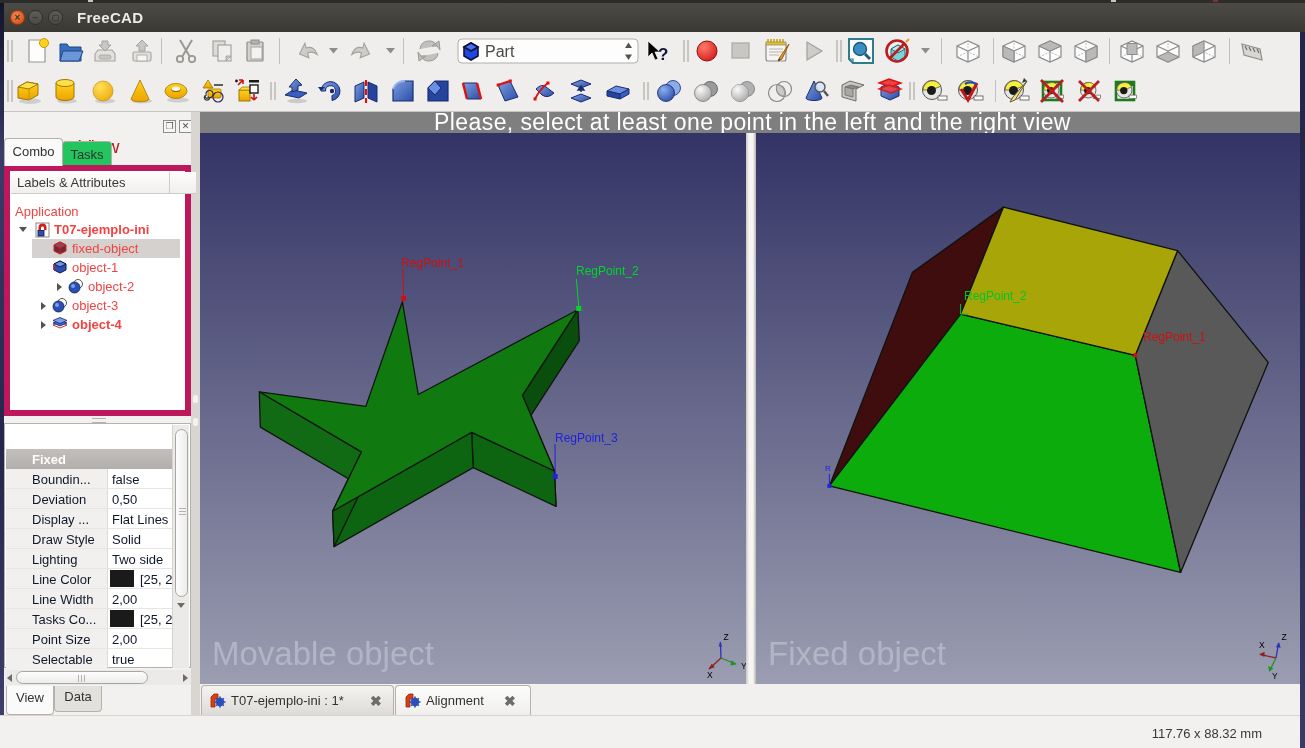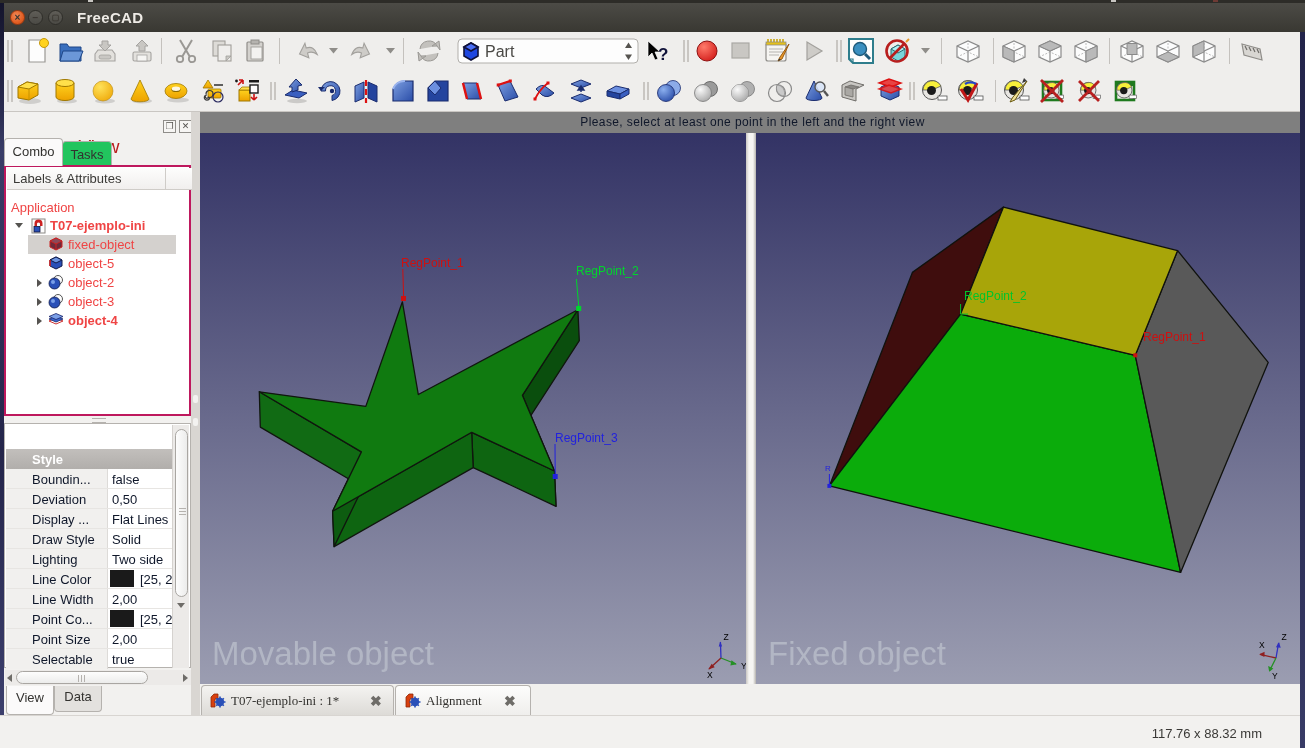--- a/index.html
+++ b/index.html
@@ -21,21 +21,21 @@
 #wtitle{left:77px;top:9px;color:#eeebe6;font-size:15px;font-weight:bold;letter-spacing:0.3px;}
 
 #toolbars{left:4px;top:32px;width:1301px;height:80px;background:#efeeec;border-bottom:1px solid #c9c6c2;box-sizing:border-box;}
 
 #panel{left:4px;top:112px;width:187px;height:604px;background:#f2f1ef;}
 #pv-title{left:8px;top:24px;font-size:19px;color:#b91c1c;}
 .pv-btn{width:13px;height:13px;top:8px;border:1px solid #8f8d89;background:#f6f5f3;box-sizing:border-box;color:#55534f;font-size:9px;line-height:11px;text-align:center;}
 #tabModel{left:0px;top:26px;width:57px;height:27px;background:#fbfafa;border:1px solid #b5b2ae;border-bottom:none;border-radius:4px 4px 0 0;z-index:3;}
 #tabTasks{left:58px;top:29px;width:48px;height:24px;background:#22c55e;border:1px solid #b5b2ae;border-bottom:none;border-radius:4px 4px 0 0;}
 .tabtxt{font-size:13px;color:#33322f;width:100%;text-align:center;margin-top:5px;position:absolute;}
-#treebox{left:0px;top:53px;width:187px;height:251px;background:#ffffff;border:2px solid #be185d;box-sizing:border-box;z-index:2;}
+#treebox{left:0px;top:53px;width:187px;height:251px;background:#ffffff;border:6px solid #be185d;box-sizing:border-box;z-index:2;}
 #treehdr{left:1px;top:1px;width:185px;height:21px;background:linear-gradient(#fdfdfc,#f1efee);border-bottom:1px solid #cfccc8;}
 #treehdr span{position:absolute;left:6px;top:3px;font-size:13px;color:#3a3936;}
 .trow{position:absolute;left:0;width:100%;height:19px;font-size:13px;color:#ef4444;}
 .trow .txt{position:absolute;top:2px;}
 .tri-e{position:absolute;width:0;height:0;border-left:4px solid transparent;border-right:4px solid transparent;border-top:5px solid #555350;}
 .tri-c{position:absolute;width:0;height:0;border-top:4px solid transparent;border-bottom:4px solid transparent;border-left:5px solid #555350;}
 #propbox{left:0px;top:311px;width:187px;height:245px;background:#ffffff;border:1px solid #b5b2ae;box-sizing:border-box;}
 #prophdr{left:1px;top:1px;width:168px;height:24px;background:linear-gradient(#fdfdfc,#efedec);border-bottom:1px solid #cfccc8;}
 .prow{position:absolute;left:1px;width:168px;height:20px;font-size:13px;color:#0f172a;}
 .pname{position:absolute;left:26px;top:3px;}
@@ -43,25 +43,25 @@
 .pcol{position:absolute;left:0;width:102px;height:100%;background:#f1f0ee;border-right:1px solid #dddbd8;box-sizing:border-box;}
 .prule{border-bottom:1px solid #e7e5e2;box-sizing:border-box;}
 #vscroll{position:absolute;right:1px;top:1px;width:17px;height:243px;background:#eceae8;border-left:1px solid #d5d2cf;box-sizing:border-box;}
 #vslider{position:absolute;left:2px;top:4px;width:13px;height:168px;background:linear-gradient(90deg,#fdfdfd,#ececeb);border:1px solid #a9a6a2;border-radius:7px;box-sizing:border-box;}
 #hscroll{left:1px;top:558px;width:186px;height:15px;background:#eceae8;position:absolute;}
 #hslider{position:absolute;left:11px;top:1px;width:132px;height:13px;background:linear-gradient(#fdfdfd,#ececeb);border:1px solid #a9a6a2;border-radius:7px;box-sizing:border-box;}
 #tabView{left:2px;top:574px;width:46px;height:28px;background:#fbfafa;border:1px solid #b5b2ae;border-top:none;border-radius:0 0 4px 4px;z-index:2;}
 #tabData{left:50px;top:574px;width:46px;height:25px;background:#e3e1de;border:1px solid #b5b2ae;border-top:none;border-radius:0 0 4px 4px;}
 #psep{left:191px;top:112px;width:9px;height:604px;background:#d9d6d2;}
 
-#msgbar{left:200px;top:112px;width:1105px;height:21px;background:#7f7f7f;color:#0f172a;font-size:12px;text-align:center;line-height:21px;letter-spacing:0.4px;}
+#msgbar{left:200px;top:112px;width:1105px;height:21px;background:#7f7f7f;color:#ffffff;font-size:23px;text-align:center;line-height:21px;letter-spacing:0.4px;}
 #view1{left:200px;top:133px;width:546px;height:551px;}
 #vdiv{left:746px;top:133px;width:10px;height:551px;background:linear-gradient(90deg,#c9c6c2,#f6f5f3 30%,#f6f5f3 70%,#b5b2ae);}
 #view2{left:756px;top:133px;width:544px;height:551px;}
-#tabbar{left:200px;top:684px;width:1100px;height:31px;background:#f1f0ee;font-family:Liberation Serif, serif;}
+#tabbar{left:200px;top:684px;width:1100px;height:31px;background:#f1f0ee;}
 .mditab{position:absolute;top:1px;height:30px;background:linear-gradient(#fdfdfc,#efeeec);border:1px solid #b5b2ae;border-bottom:none;border-radius:4px 4px 0 0;box-sizing:border-box;}
 .mditxt{position:absolute;top:7px;font-size:13px;color:#33322f;}
 .mdix{position:absolute;top:7px;font-size:14px;font-weight:bold;color:#6e6c68;}
 #statusbar{left:0px;top:715px;width:1305px;height:33px;background:#f2f1ef;border-top:1px solid #d8d5d1;box-sizing:border-box;}
 #statustxt{position:absolute;right:43px;top:10px;font-size:13px;color:#3a3936;}
 </style>
 </head>
 <body>
 <div class="abs" id="topstrip"></div>
 <div class="abs" style="left:88px;top:0;width:5px;height:2px;background:#c8c6c2;"></div>
@@ -449,23 +449,23 @@
           <path d="M8,8 L8,14" stroke="#cc2222" stroke-width="1"></path>
         </svg>
       <span class="txt" style="left:62px;">fixed-object</span>
       </div>
     <div class="trow" style="top:87px;">
       <svg width="16" height="16" style="position:absolute;left:42px;top:1px;" viewBox="0 0 16 16">
           <polygon points="2,5 8,2 14,5 14,11 8,14 2,11" fill="#2a50b8" stroke="#101a4a" stroke-width="1"></polygon>
           <polygon points="2,5 8,8 14,5 8,2" fill="#6b93e0" stroke="#101a4a" stroke-width="1"></polygon>
           <path d="M2,5 L2,11" stroke="#cc2222" stroke-width="1.6"></path>
         </svg>
-      <span class="txt" style="left:62px;">object-5</span>
-      </div>
-    <div class="trow" style="top:106px;">
+      <span class="txt" style="left:62px;">object-1</span>
+      </div>
+    <div class="trow" style="top:106px;margin-left:16px;">
         <span class="tri-c" style="left:31px;top:6px;"></span>
       <svg width="16" height="16" style="position:absolute;left:42px;top:1px;" viewBox="0 0 16 16">
           <circle cx="10" cy="6" r="4.5" fill="#fdfdfd" stroke="#555" stroke-width="1"></circle>
           <circle cx="6.5" cy="9.5" r="5.5" fill="#2a50b8" stroke="#101a4a" stroke-width="0.8"></circle>
           <circle cx="5" cy="8" r="2" fill="#7ba0e8"></circle>
         </svg>
       <span class="txt" style="left:62px;">object-2</span>
       </div>
     <div class="trow" style="top:125px;">
         <span class="tri-c" style="left:31px;top:6px;"></span>
@@ -481,21 +481,21 @@
       <svg width="16" height="16" style="position:absolute;left:42px;top:1px;" viewBox="0 0 16 16">
           <polygon points="1,9 8,6 15,9 8,12" fill="none" stroke="#cc3333" stroke-width="1"></polygon>
           <polygon points="1,7 8,4 15,7 8,10" fill="#3a66d0" stroke="#16226a" stroke-width="0.8"></polygon>
           <polygon points="1,4.5 8,1.5 15,4.5 8,7.5" fill="#7ba0e8" stroke="#16226a" stroke-width="0.8"></polygon>
         </svg>
       <span class="txt" style="left:62px;">object-4</span>
       </div>
   </div>
   <div class="abs" id="propbox">
     <div class="prow" style="top:25px;background:linear-gradient(#c2bfbc,#b1aeab);color:#ffffff;font-weight:bold;">
-        <span class="pname">Style</span>
+        <span class="pname">Fixed</span>
       </div>
     <div class="prow prule" style="top:45px;">
         <span class="pcol"></span>
         <span class="pname">Boundin...</span>
         <span class="pval">false</span>
       </div>
     <div class="prow prule" style="top:65px;">
         <span class="pcol"></span>
         <span class="pname">Deviation</span>
         <span class="pval">0,50</span>
@@ -521,21 +521,21 @@
         <span class="pval" style="left:104px;top:1px;width:24px;height:17px;background:#1a1a1a;"></span>
         <span class="pval" style="left:134px;">[25, 2</span>
       </div>
     <div class="prow prule" style="top:165px;padding-left:32px;">
         <span class="pcol"></span>
         <span class="pname">Line Width</span>
         <span class="pval">2,00</span>
       </div>
     <div class="prow prule" style="top:185px;">
         <span class="pcol"></span>
-        <span class="pname">Point Co...</span>
+        <span class="pname">Tasks Co...</span>
         <span class="pval" style="left:104px;top:1px;width:24px;height:17px;background:#1a1a1a;"></span>
         <span class="pval" style="left:134px;">[25, 2</span>
       </div>
     <div class="prow prule" style="top:205px;">
         <span class="pcol"></span>
         <span class="pname">Point Size</span>
         <span class="pval">2,00</span>
       </div>
     <div class="prow" style="top:225px;">
         <span class="pcol"></span>

